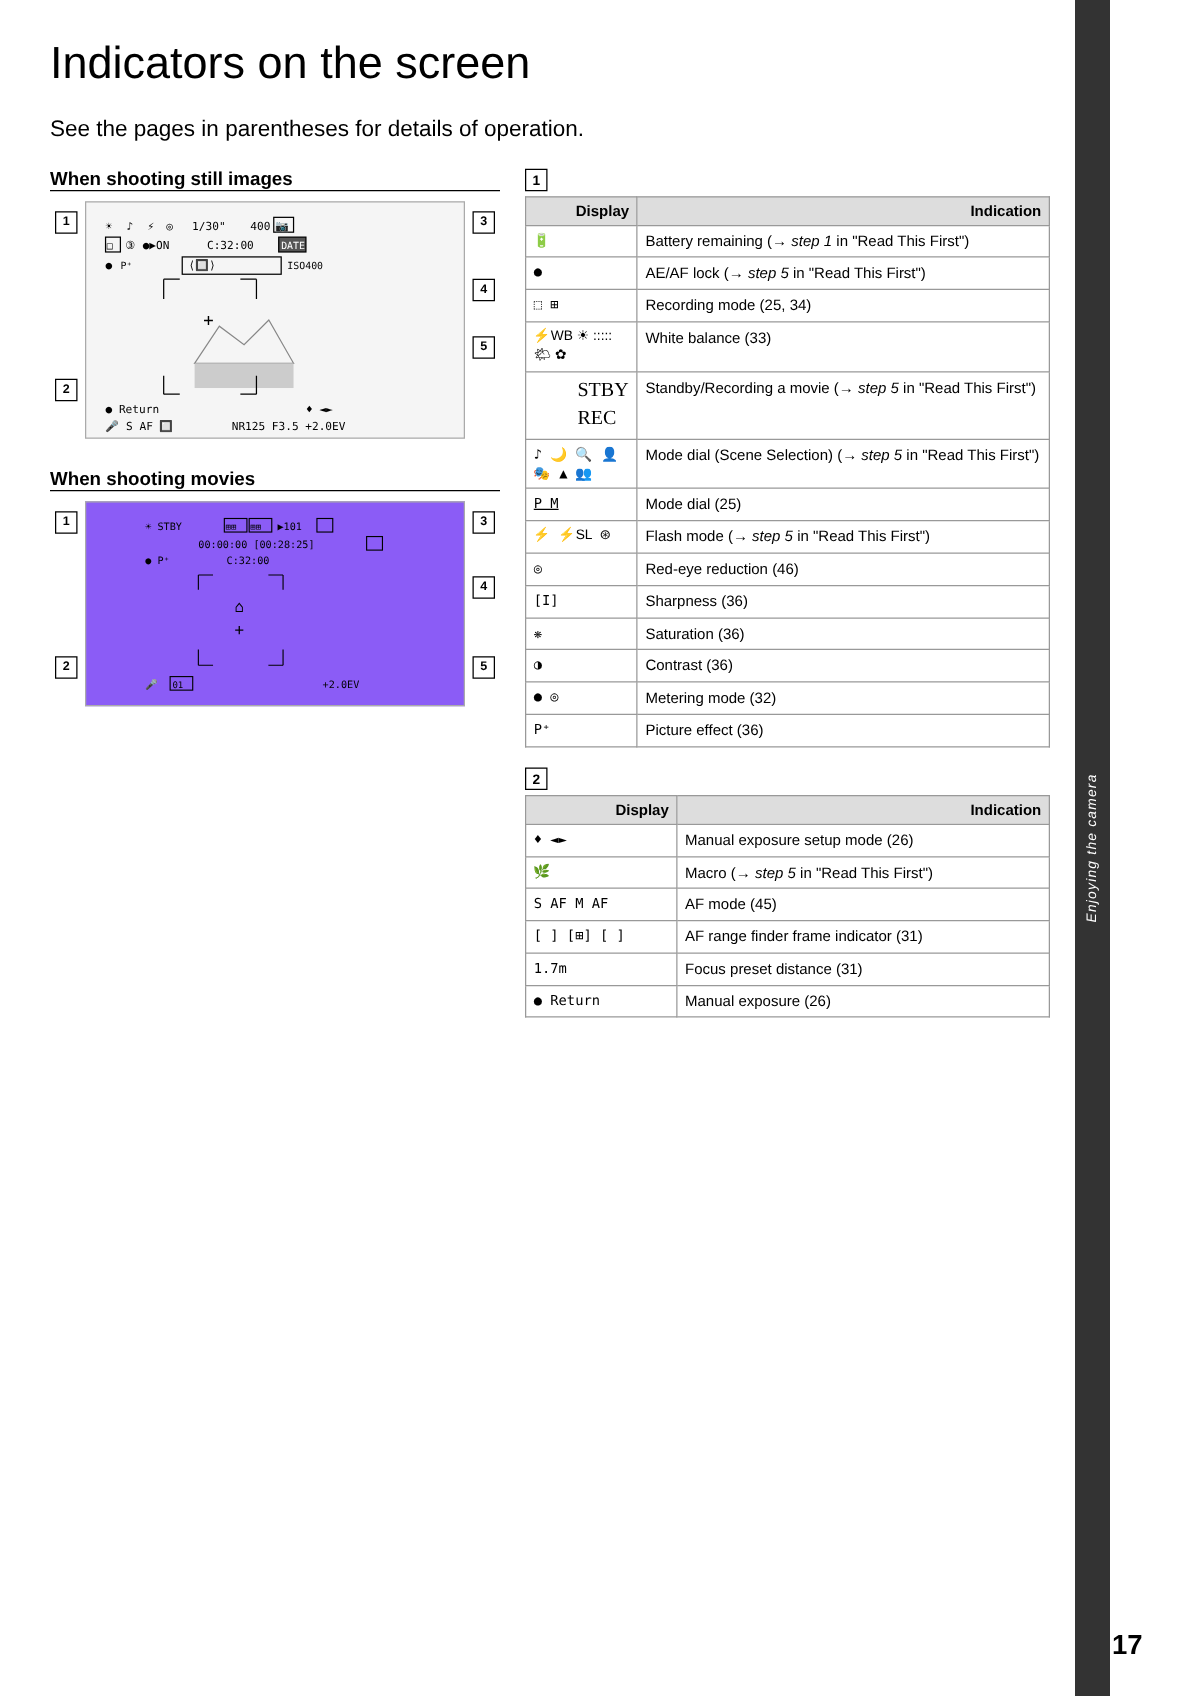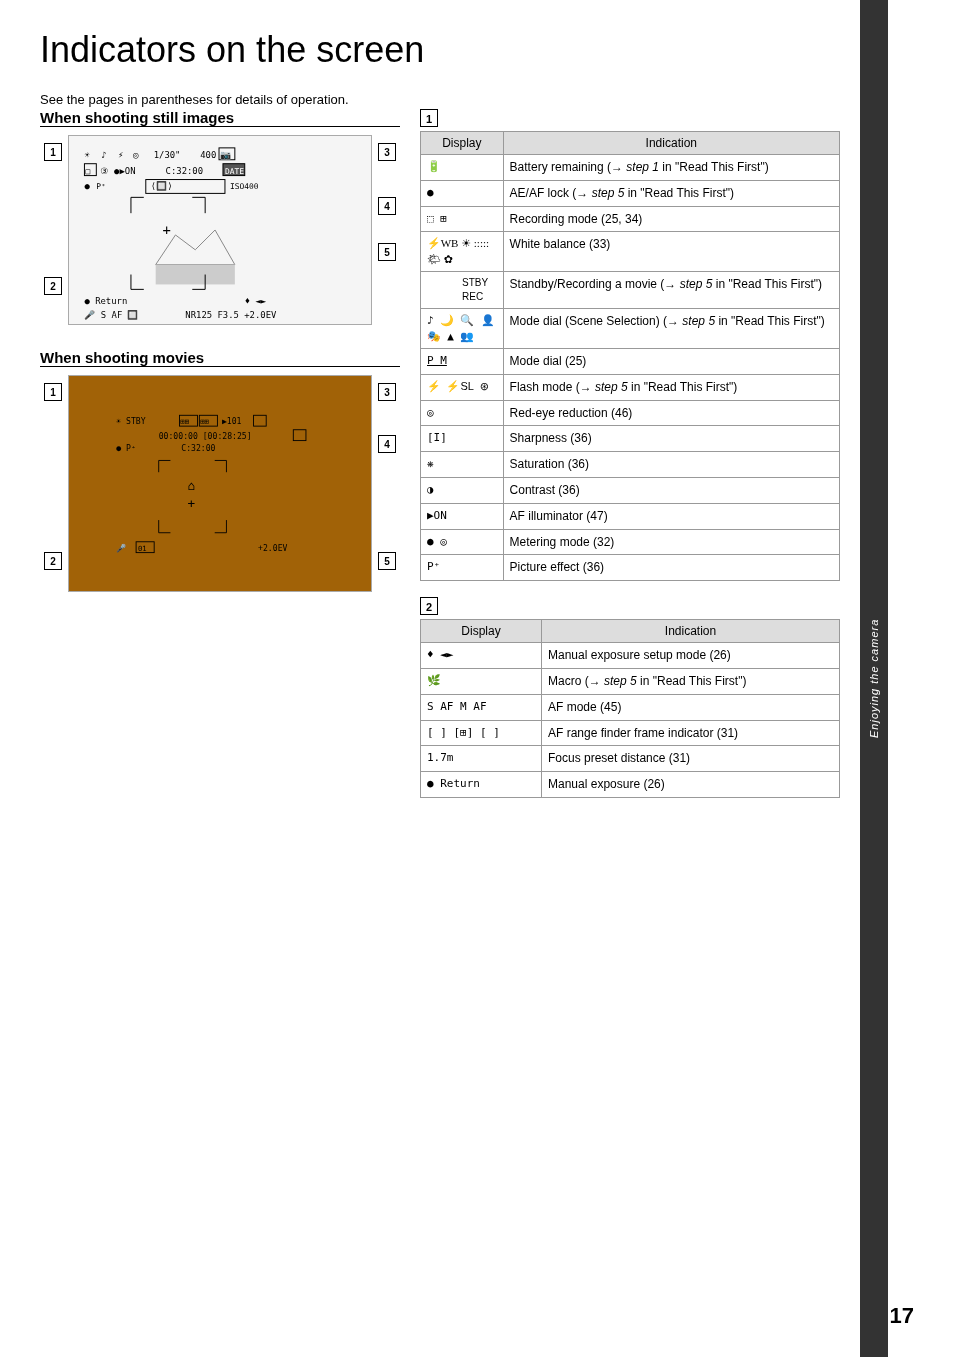--- a/index.html
+++ b/index.html
@@ -42,21 +42,22 @@
     }
 
     h1.page-title {
       font-size: 36px;
       font-weight: normal;
       margin-bottom: 20px;
       line-height: 1.1;
     }
 
     .intro-text {
-      font-size: 13px;
+      font-size: 18px;
+      margin-bottom: 18px;
       line-height: 1.5;
     }
 
     .two-column {
       display: flex;
       gap: 20px;
     }
 
     .left-col {
       width: 360px;
@@ -80,22 +81,22 @@
       width: 100%;
       border-collapse: collapse;
       margin-bottom: 16px;
       font-size: 12px;
     }
 
     .indicator-table th {
       background: #ddd;
       border: 1px solid #999;
       padding: 4px 6px;
-      text-align: center;
-      font-weight: normal;
+      text-align: right;
+      font-weight: bold;
     }
 
     .indicator-table td {
       border: 1px solid #999;
       padding: 4px 6px;
       vertical-align: top;
       line-height: 1.4;
     }
 
     .indicator-table td:first-child {
@@ -207,21 +208,21 @@
           <div style="position:absolute; top: 8px; left: 4px; width:18px; height:18px; border:1.5px solid #000; background:#fff; display:flex; align-items:center; justify-content:center; font-size:10px; font-weight:bold;">1</div>
           <div style="position:absolute; bottom: 30px; left: 4px; width:18px; height:18px; border:1.5px solid #000; background:#fff; display:flex; align-items:center; justify-content:center; font-size:10px; font-weight:bold;">2</div>
           <div style="position:absolute; top: 8px; right: 4px; width:18px; height:18px; border:1.5px solid #000; background:#fff; display:flex; align-items:center; justify-content:center; font-size:10px; font-weight:bold;">3</div>
           <div style="position:absolute; top: 62px; right: 4px; width:18px; height:18px; border:1.5px solid #000; background:#fff; display:flex; align-items:center; justify-content:center; font-size:10px; font-weight:bold;">4</div>
           <div style="position:absolute; top: 108px; right: 4px; width:18px; height:18px; border:1.5px solid #000; background:#fff; display:flex; align-items:center; justify-content:center; font-size:10px; font-weight:bold;">5</div>
         </div>
 
         <h2 class="section-title">When shooting movies</h2>
 
         <div style="position:relative;">
-          <div style="border: 1px solid #aaa; background: #a16207; height: 217px; position: relative; margin: 0 28px; padding-left: 40px;">
+          <div style="border: 1px solid #aaa; background: #8b5cf6; height: 164px; position: relative; margin: 0 28px; padding-left: 40px;">
             <svg class="cam-svg" viewBox="0 0 290 175" xmlns="http://www.w3.org/2000/svg">
 
               <text x="8" y="22" font-size="9" font-family="monospace">☀ STBY</text>
               <rect x="78" y="12" width="20" height="12" fill="none" stroke="#000" stroke-width="1"></rect>
               <text x="79" y="22" font-size="8" font-family="monospace">⊞⊞</text>
               <rect x="100" y="12" width="20" height="12" fill="none" stroke="#000" stroke-width="1"></rect>
               <text x="101" y="22" font-size="8" font-family="monospace">⊞⊞</text>
               <text x="125" y="22" font-size="9" font-family="monospace">▶101</text>
               <rect x="160" y="12" width="14" height="12" fill="none" stroke="#000" stroke-width="1"></rect>
 
@@ -277,26 +278,26 @@
                 </tr>
                 <tr>
                   <td style="font-family: monospace; font-size: 11px; white-space: pre-wrap;">●</td>
                   <td>AE/AF lock (→ <em>step 5</em> in "Read This First")</td>
                 </tr>
                 <tr>
                   <td style="font-family: monospace; font-size: 11px; white-space: pre-wrap;">⬚ ⊞</td>
                   <td>Recording mode (25, 34)</td>
                 </tr>
                 <tr>
-                  <td style="font-family: Liberation Serif, serif; font-size: 11px; white-space: pre-wrap;">⚡WB ☀ :::::
+                  <td style="font-family: Liberation Sans, sans-serif; font-size: 11px; white-space: pre-wrap;">⚡WB ☀ :::::
 🌤 ✿</td>
                   <td>White balance (33)</td>
                 </tr>
                 <tr>
-                  <td style="font-family: Liberation Sans, sans-serif; font-size: 10px; white-space: pre-wrap; padding-left: 41px;">STBY
+                  <td style="font-family: Liberation Serif, serif; font-size: 16px; white-space: pre-wrap; padding-left: 41px;">STBY
 REC</td>
                   <td>Standby/Recording a movie (→ <em>step 5</em> in "Read This First")</td>
                 </tr>
                 <tr>
                   <td style="font-family: monospace; font-size: 11px; white-space: pre-wrap;">♪ 🌙 🔍 👤
 🎭 ▲ 👥</td>
                   <td>Mode dial (Scene Selection) (→ <em>step 5</em> in "Read This First")</td>
                 </tr>
                 <tr>
                   <td style="font-family: monospace; font-size: 11px; white-space: pre-wrap; text-decoration: underline;">P M</td>
@@ -314,24 +315,20 @@
                   <td style="font-family: monospace; font-size: 11px; white-space: pre-wrap;">[I]</td>
                   <td>Sharpness (36)</td>
                 </tr>
                 <tr>
                   <td style="font-family: monospace; font-size: 11px; white-space: pre-wrap;">❋</td>
                   <td>Saturation (36)</td>
                 </tr>
                 <tr>
                   <td style="font-family: monospace; font-size: 11px; white-space: pre-wrap;">◑</td>
                   <td>Contrast (36)</td>
-                </tr>
-                <tr>
-                  <td style="font-family: monospace; font-size: 11px; white-space: pre-wrap;">▶ON</td>
-                  <td>AF illuminator (47)</td>
                 </tr>
                 <tr>
                   <td style="font-family: monospace; font-size: 11px; white-space: pre-wrap;">● ◎</td>
                   <td>Metering mode (32)</td>
                 </tr>
                 <tr>
                   <td style="font-family: monospace; font-size: 11px; white-space: pre-wrap;">P⁺</td>
                   <td>Picture effect (36)</td>
                 </tr>
               </tbody>

